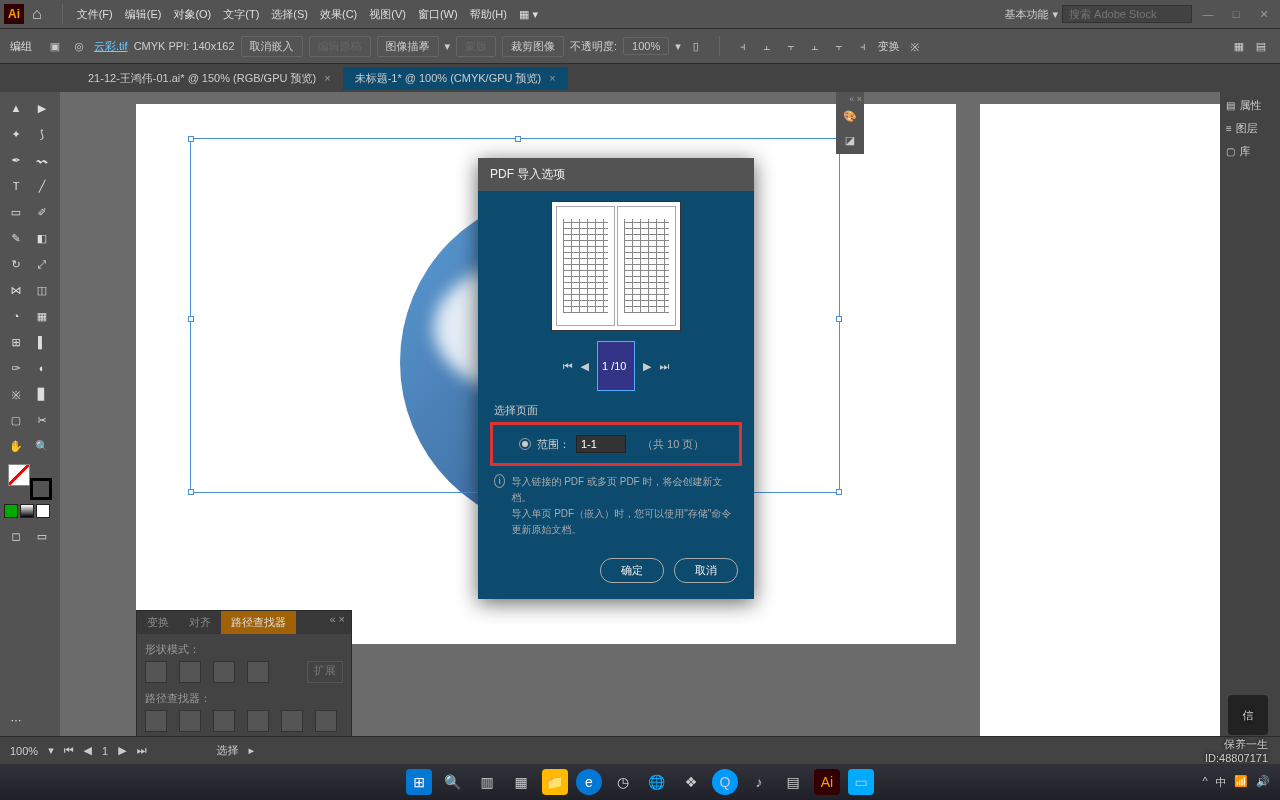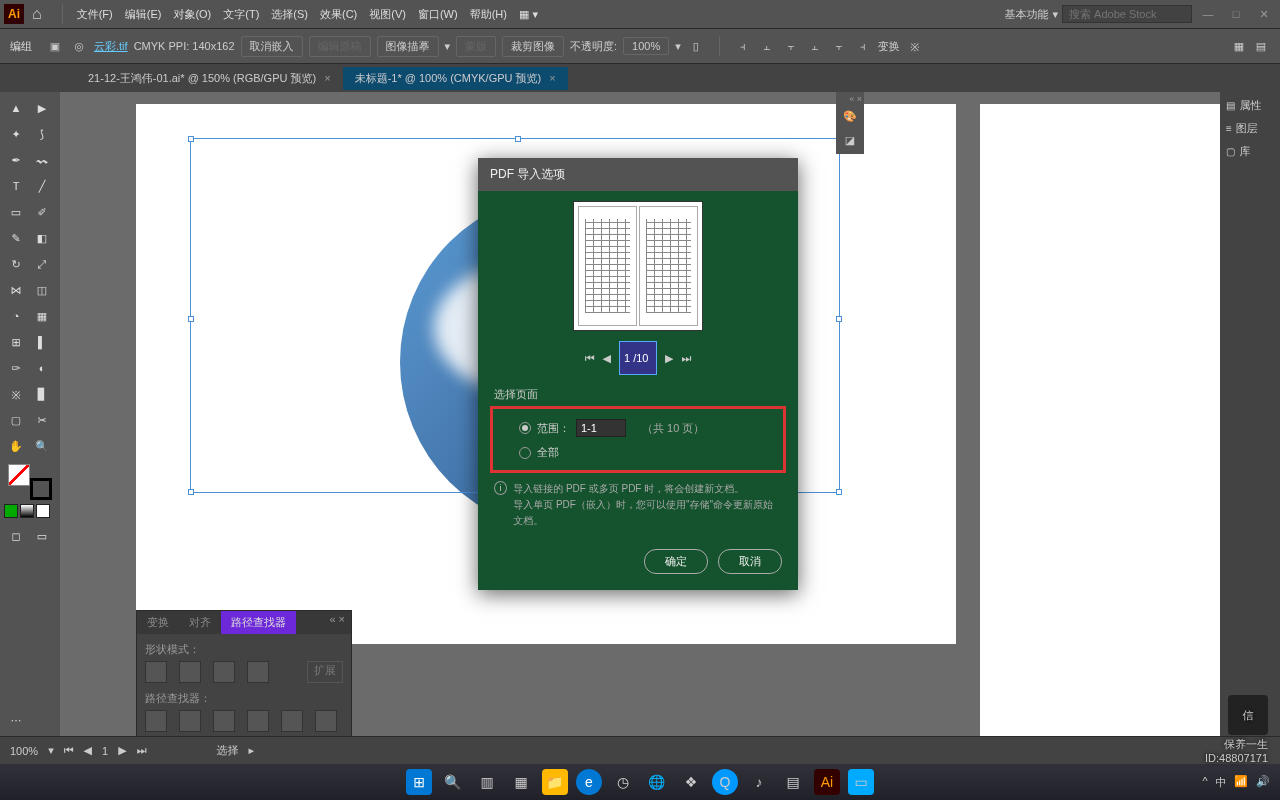--- a/index.html
+++ b/index.html
@@ -38,44 +38,44 @@
 .artboard2{position:absolute;left:920px;top:12px;width:300px;height:640px;background:#fff}
 .sel-box{position:absolute;left:130px;top:46px;width:650px;height:355px;border:1px solid #4a90d9}
 .sel-handle{width:6px;height:6px;background:#fff;border:1px solid #4a90d9;position:absolute}
 .cloud{position:absolute;left:340px;top:100px;width:340px;height:340px;border-radius:50%;background:radial-gradient(ellipse at 40% 30%,#fff 5%,transparent 20%),radial-gradient(ellipse at 60% 60%,#fff 10%,transparent 30%),linear-gradient(135deg,#5b9bd5 0%,#4a7fb5 40%,#2e5a8f 100%);overflow:hidden}
 .cloud::before{content:"";position:absolute;top:20%;left:10%;width:60%;height:40%;background:rgba(255,255,255,.85);border-radius:50%;filter:blur(8px)}
 .cloud::after{content:"";position:absolute;top:45%;left:30%;width:70%;height:50%;background:rgba(255,255,255,.7);border-radius:50%;filter:blur(12px)}
 .float-icons{position:absolute;top:0;right:356px;background:#535353;display:flex;flex-direction:column;padding:2px}
 .float-icons .fi{width:24px;height:24px;display:flex;align-items:center;justify-content:center}
 .right-panel{width:60px;background:#434343;display:flex;flex-direction:column;padding:6px;gap:8px}
 .rp-item{display:flex;align-items:center;gap:4px;color:#ccc;font-size:10px}
-.dialog{position:absolute;left:478px;top:158px;width:320px;background:#14532d;box-shadow:0 4px 20px rgba(0,0,0,.6);z-index:100}
+.dialog{position:absolute;left:478px;top:158px;width:276px;background:#0c4a6e;box-shadow:0 4px 20px rgba(0,0,0,.6);z-index:100}
 .dlg-title{padding:8px 12px;color:#eee;font-size:12px;background:#535353}
 .dlg-body{padding:10px 16px}
 .preview{width:130px;height:130px;background:#fff;margin:0 auto 10px;border:1px solid #333;padding:4px;display:flex;gap:2px}
 .pv-page{flex:1;border:1px solid #aaa;background:#fff;position:relative}
 .pv-page::before{content:"";position:absolute;top:10%;left:10%;right:10%;bottom:10%;background:repeating-linear-gradient(0deg,#888 0,#888 1px,transparent 1px,transparent 6px),repeating-linear-gradient(90deg,#888 0,#888 1px,transparent 1px,transparent 8px)}
 .pager{display:flex;justify-content:center;align-items:center;gap:8px;margin-bottom:12px}
 .pager-btn{color:#ccc;cursor:pointer}
-.pager-input{background:#338;color:#fff;border:1px solid #5af;padding:10px 4px;width:38px;font-size:11px}
+.pager-input{background:#338;color:#fff;border:1px solid #5af;padding:18px 4px;width:38px;font-size:11px}
 .section-label{color:#ccc;margin:8px 0 6px}
 .radio-row{display:flex;align-items:center;gap:6px;margin:4px 0;padding:2px 4px}
 .highlight-box{border:3px solid #d33;padding:4px 22px;margin:-2px -4px}
 .radio{width:12px;height:12px;border-radius:50%;border:1px solid #999;display:inline-block;position:relative}
 .radio.checked::after{content:"";position:absolute;top:2px;left:2px;width:6px;height:6px;border-radius:50%;background:#ccc}
 .range-input{background:#333;border:1px solid #222;padding:2px 4px;width:50px;color:#fff}
 .chk{width:12px;height:12px;border:1px solid #999;display:inline-block;margin-right:6px}
 .info-icon{width:14px;height:14px;border:1px solid #999;border-radius:50%;display:inline-flex;align-items:center;justify-content:center;font-size:9px;margin-right:6px}
 .info-text{color:#aaa;font-size:10px;line-height:1.6}
 .dlg-btns{display:flex;justify-content:flex-end;gap:10px;padding:10px 16px 16px}
 .dlg-btn{padding:4px 20px;border:1px solid #aaa;border-radius:12px;background:transparent;color:#eee;cursor:pointer}
 .pathfinder{position:absolute;left:76px;top:518px;width:216px;background:#434343;border:1px solid #2a2a2a}
 .pf-hdr{display:flex;background:#383838}
 .pf-tab{padding:4px 10px;color:#888}
-.pf-tab.active{background:#6d28d9;color:#ddd}
+.pf-tab.active{background:#a16207;color:#ddd}
 .pf-close{margin-left:auto;padding:2px 6px;color:#999}
 .pf-body{padding:8px}
 .pf-label{color:#999;margin-bottom:4px}
 .pf-icons{display:flex;gap:12px;margin-bottom:8px}
 .pf-ic{width:22px;height:22px;background:#555;border:1px solid #333}
 .status{height:28px;background:#434343;display:flex;align-items:center;padding:0 10px;gap:10px;color:#ccc;border-top:1px solid #2a2a2a}
 .taskbar{height:36px;background:linear-gradient(0deg,rgba(30,30,40,.9),rgba(50,50,60,.9));display:flex;align-items:center;justify-content:center;gap:8px;position:relative}
 .tb-ic{width:26px;height:26px;border-radius:4px;display:flex;align-items:center;justify-content:center;font-size:14px}
 .watermark{position:absolute;right:12px;bottom:36px;color:#fff;text-align:right;font-size:14px;text-shadow:0 0 4px #000;z-index:200}
 .wm-logo{width:40px;height:40px;background:#222;display:inline-flex;align-items:center;justify-content:center;border-radius:4px;margin-bottom:2px}
@@ -295,24 +295,20 @@
       <span class="pager-btn">⏭</span>
     </div>
     <div class="section-label">选择页面</div>
     <div class="highlight-box">
       <div class="radio-row">
         <span class="radio checked"></span>
         <span>范围：</span>
         <input class="range-input" value="1-1" style="">
         <span style="margin-left:10px;color:#aaa">（共 10 页）</span>
       </div>
-      <div class="radio-row">
-        <span class="radio"></span>
-        <span>全部</span>
-      </div>
     </div>
     <div style="margin-top:10px;display:flex">
       <span class="info-icon">i</span>
       <div>
         <div class="info-text">导入链接的 PDF 或多页 PDF 时，将会创建新文档。</div>
         <div class="info-text">导入单页 PDF（嵌入）时，您可以使用"存储"命令更新原始文档。</div>
       </div>
     </div>
   </div>
   <div class="dlg-btns">

